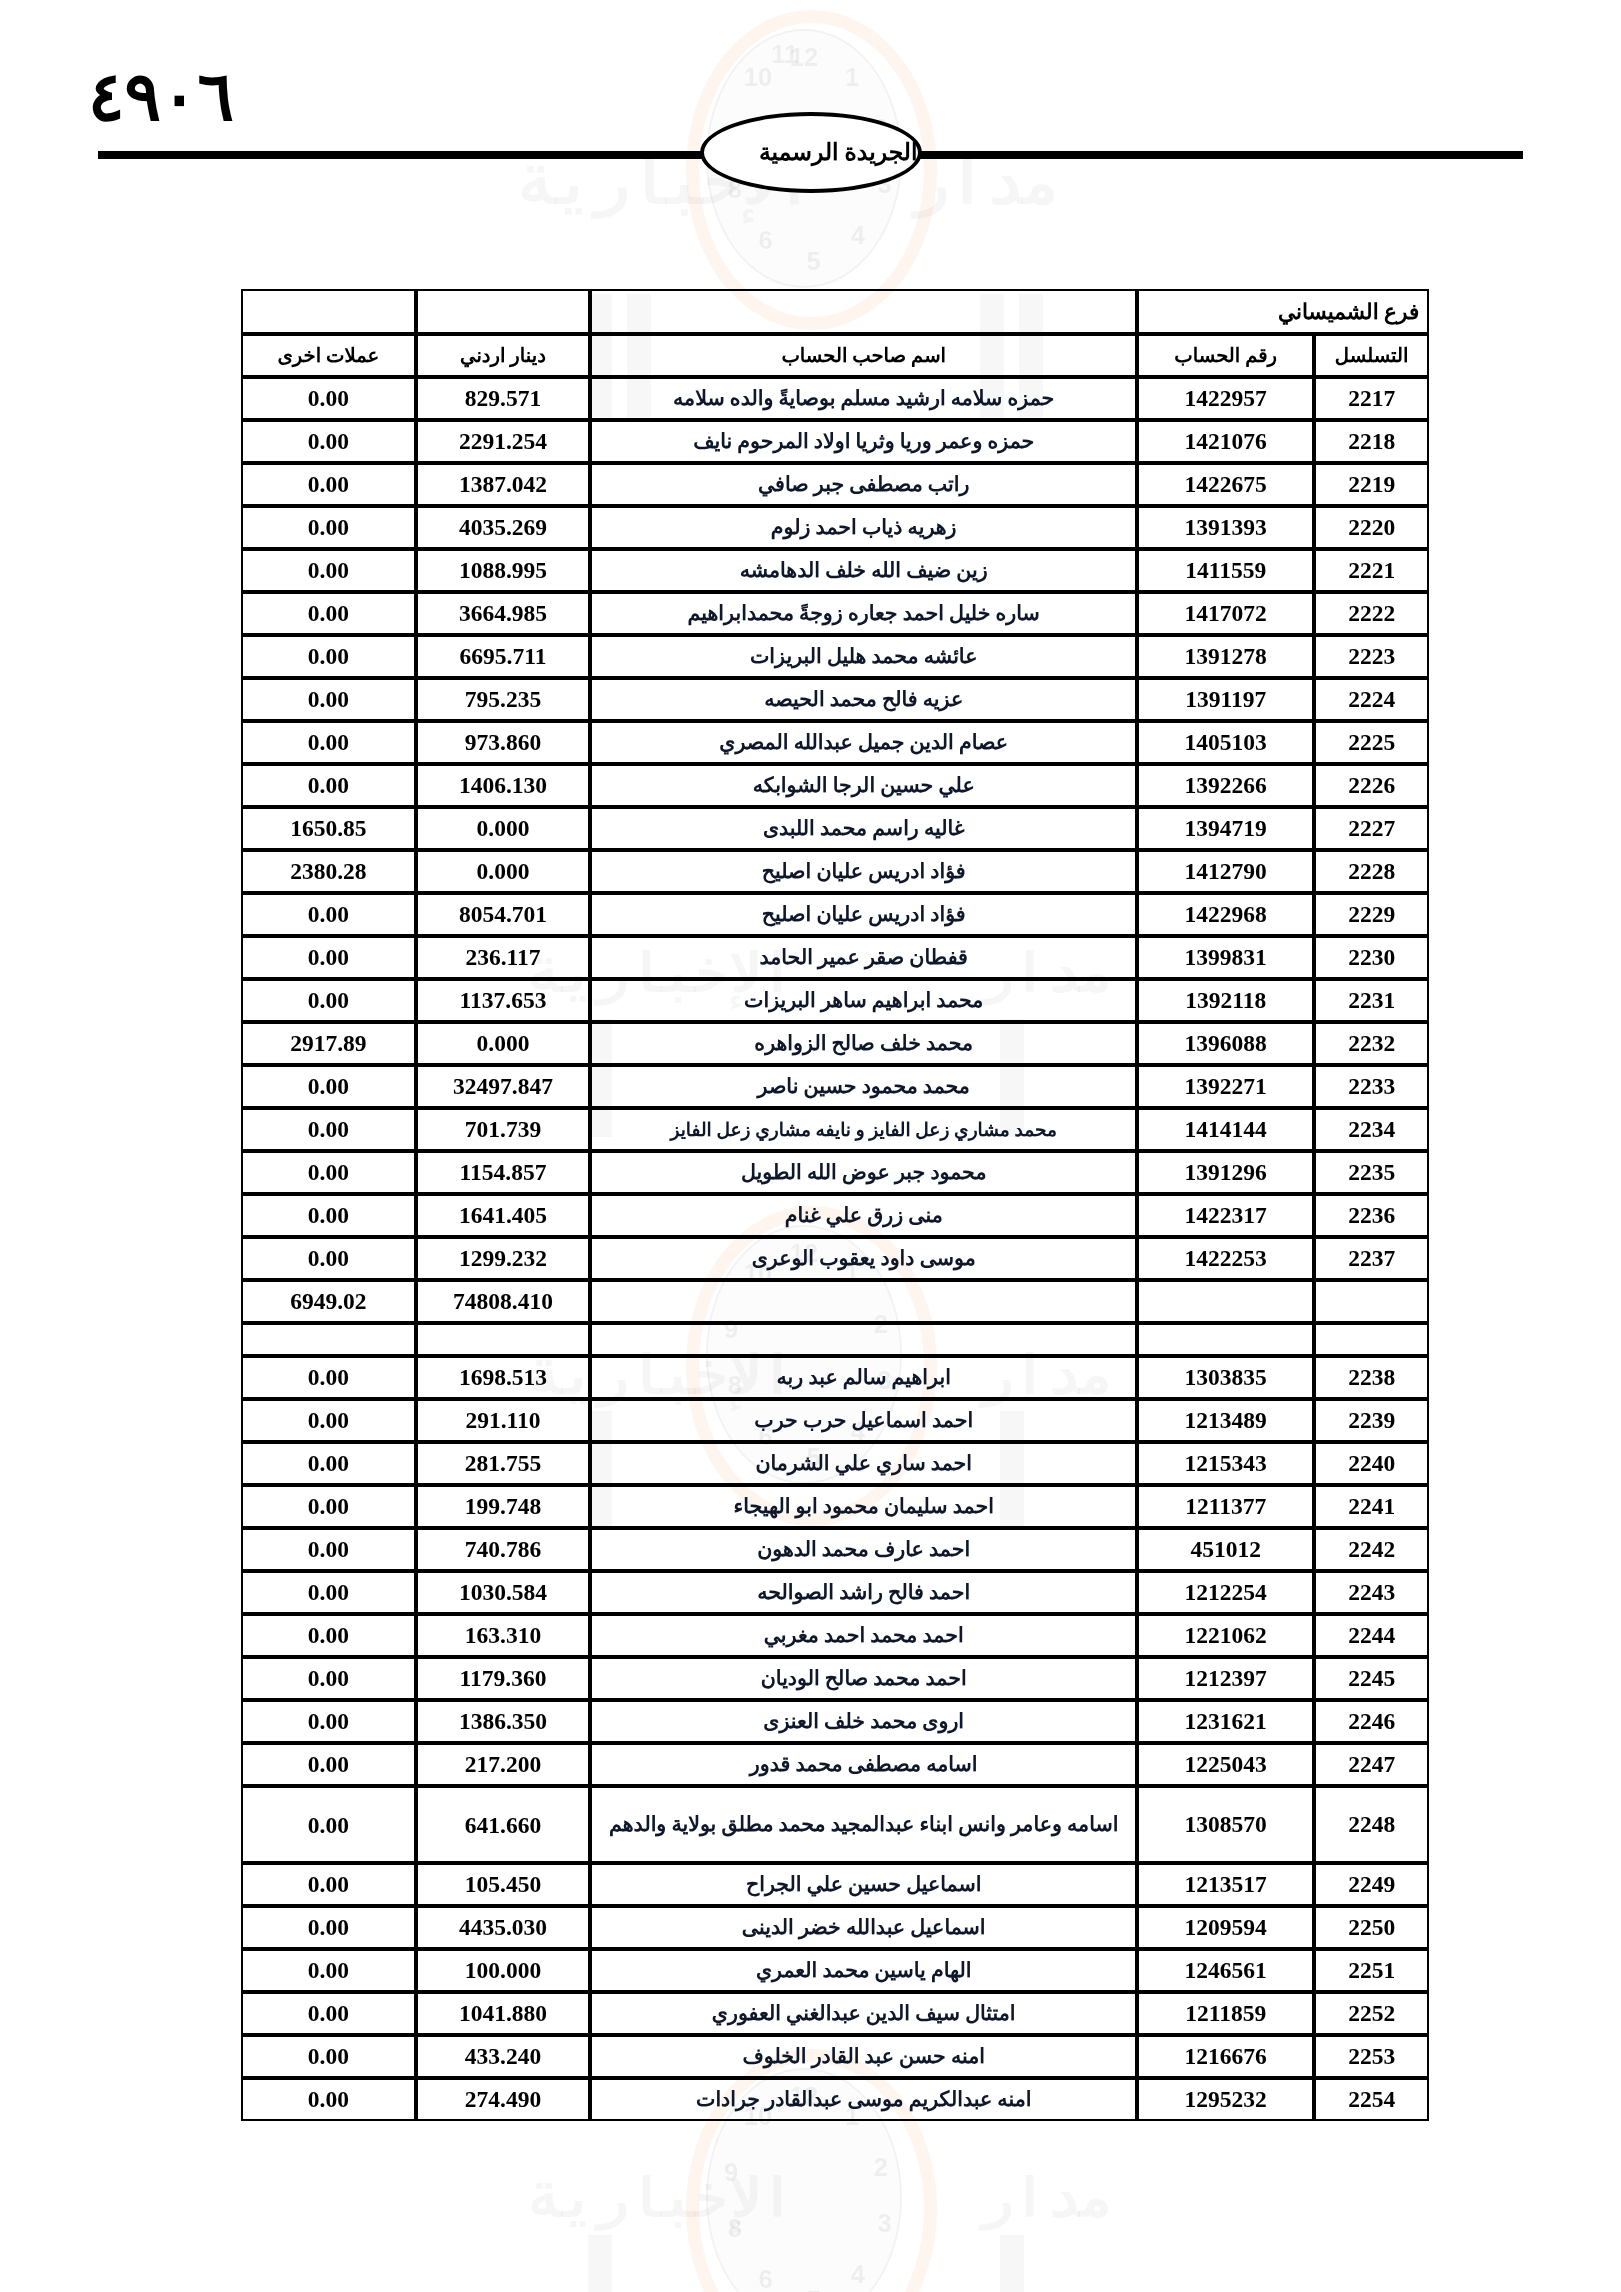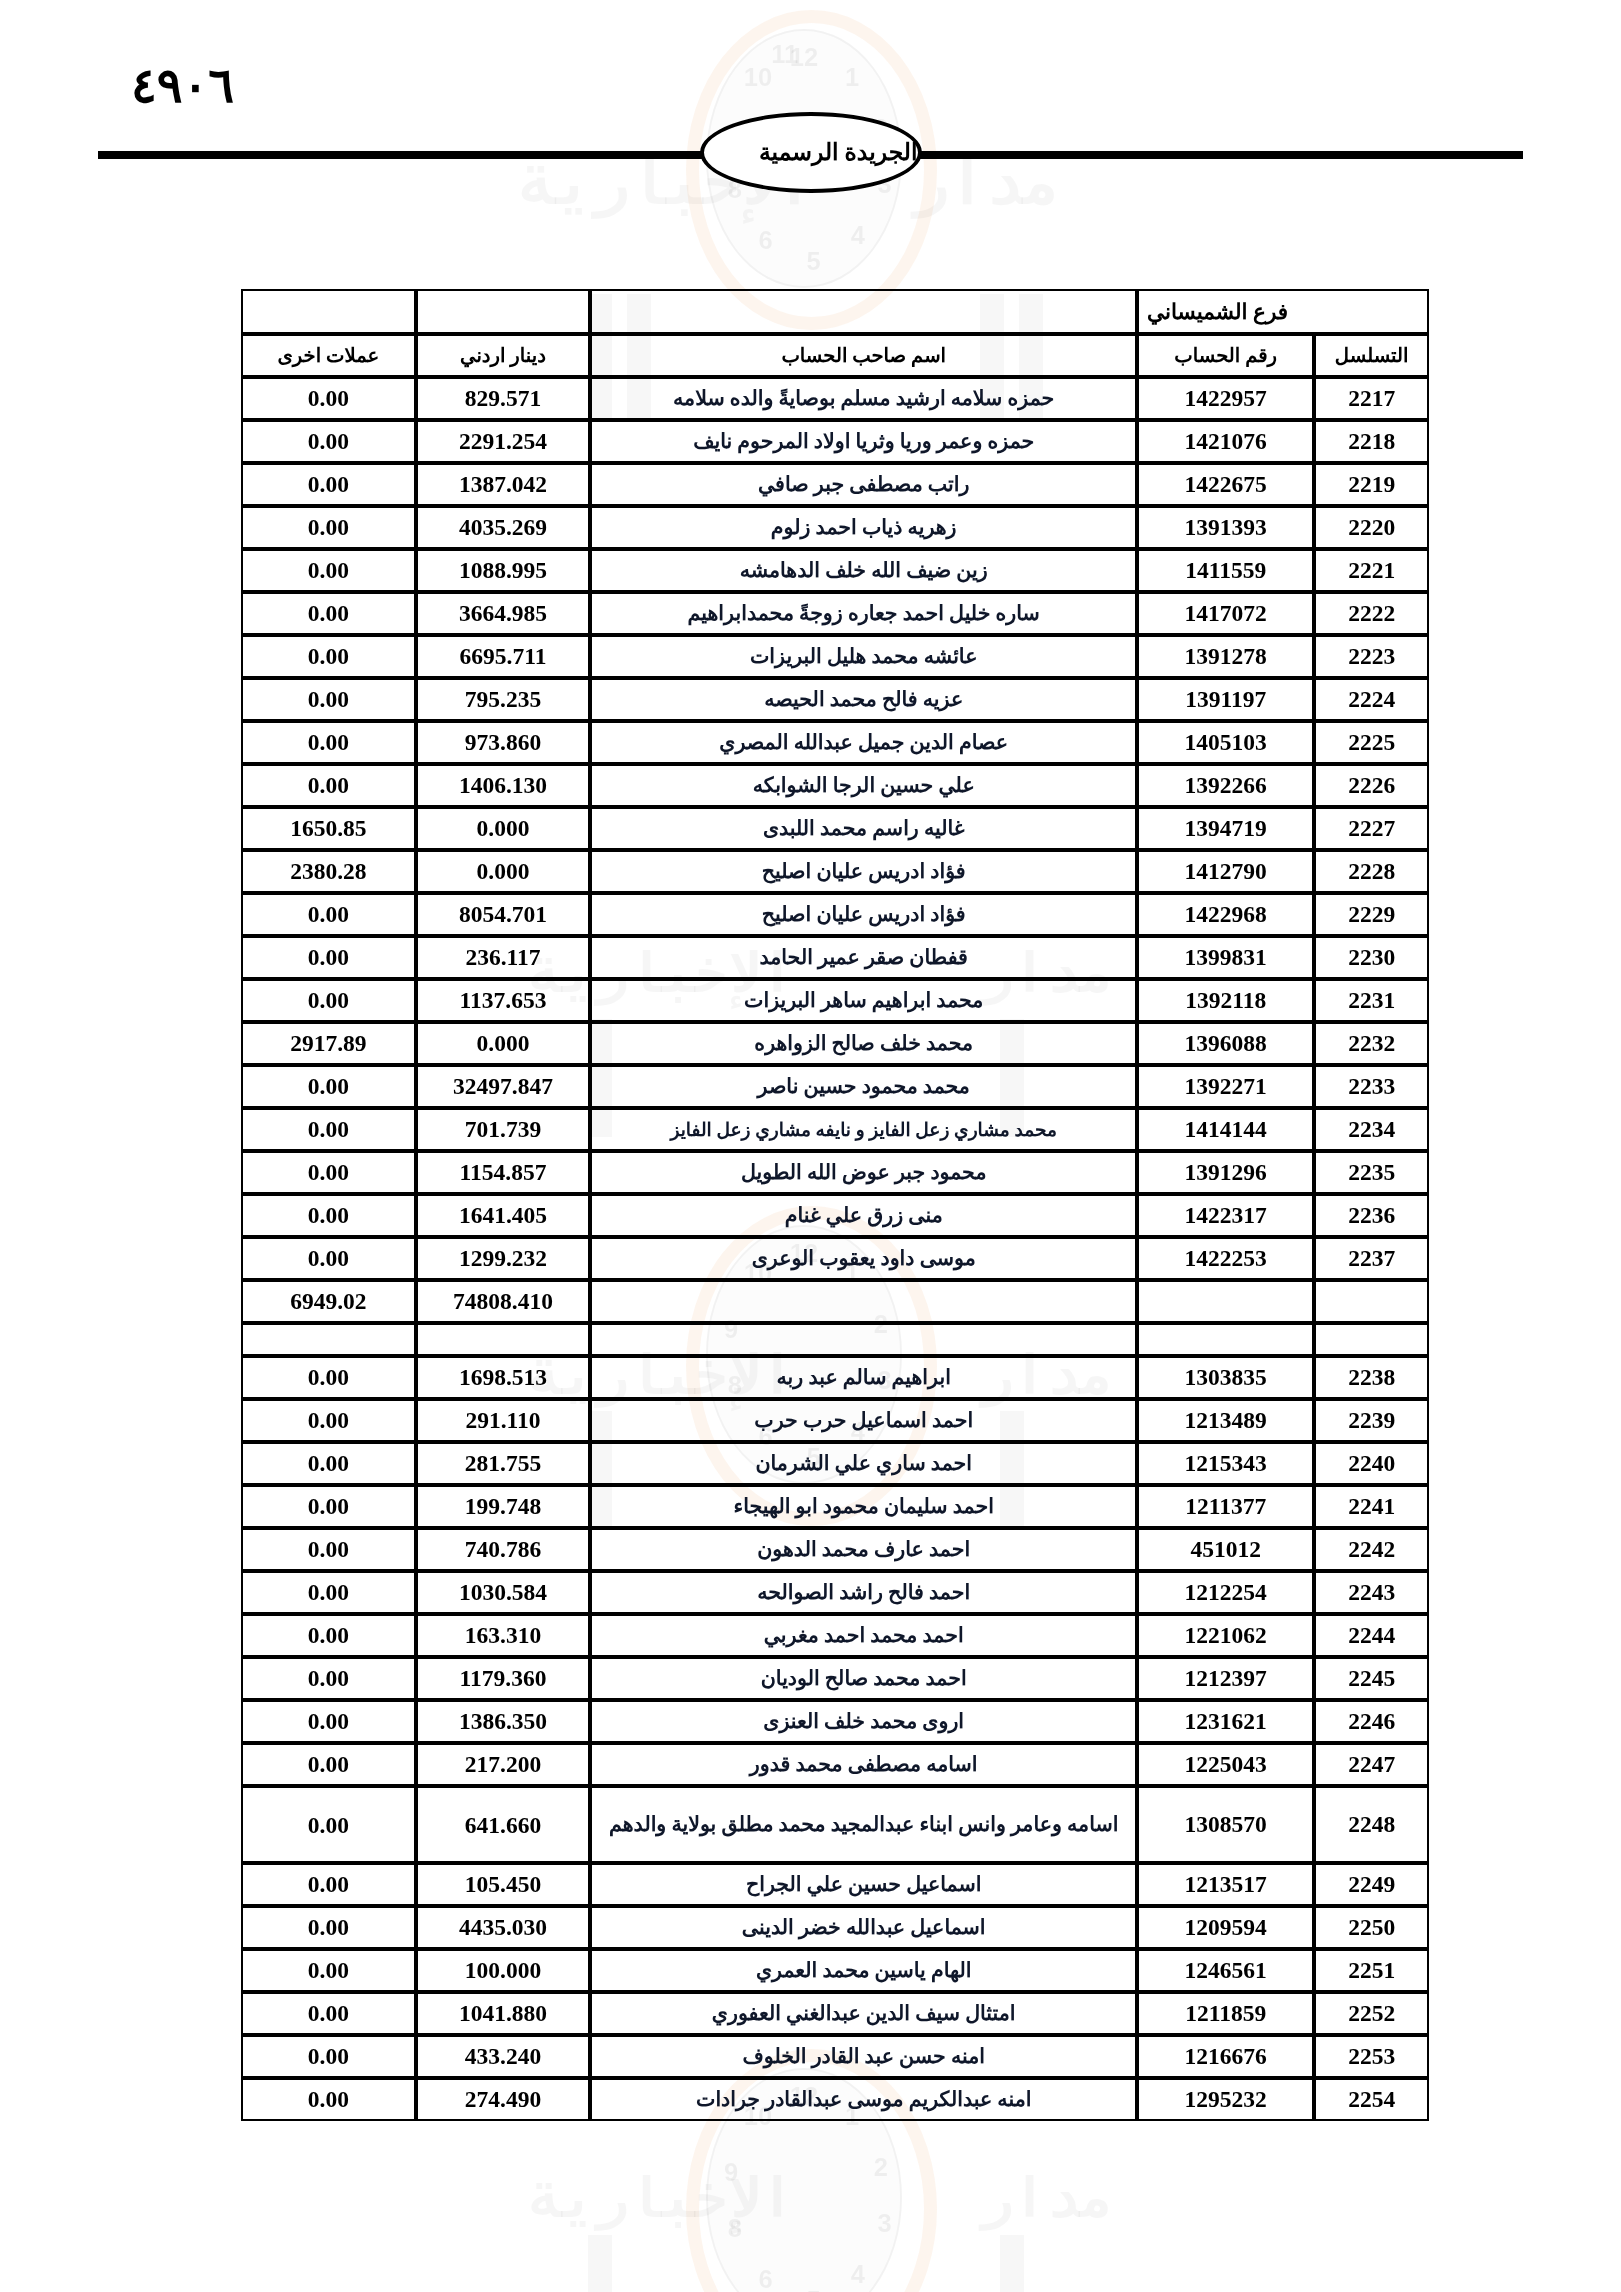--- a/index.html
+++ b/index.html
@@ -53,21 +53,21 @@
     background: rgba(0,0,0,0.032);
   }
 
   
   .page-number {
     position: absolute;
     top: 57px;
     right: 1387px;
     left: auto;
     font-family: "Liberation Serif", serif;
-    font-size: 48px;
+    font-size: 68px;
     font-weight: 700;
     letter-spacing: 2px;
     color: #000;
     z-index: 5;
     direction: rtl;
     margin-left: 28px;
   }
 
   
   .masthead {
@@ -271,21 +271,21 @@
       <col class="c-seq">
         <col class="c-acct">
         <col class="c-name">
         <col class="c-jd">
         <col class="c-other">
     </colgroup>
     <tbody>
 
       <tr class="hdr-top">
         <td colspan="2" class="nm">
-          <div class="cell" style="justify-content:flex-end;">
+          <div class="cell" style="justify-content:flex-start;">
             <span class="branch-txt">فرع الشميساني</span>
           </div>
         </td>
         <td class="blank">
             <div class="cell"></div>
           </td>
         <td class="blank">
             <div class="cell"></div>
           </td>
         <td class="blank">

